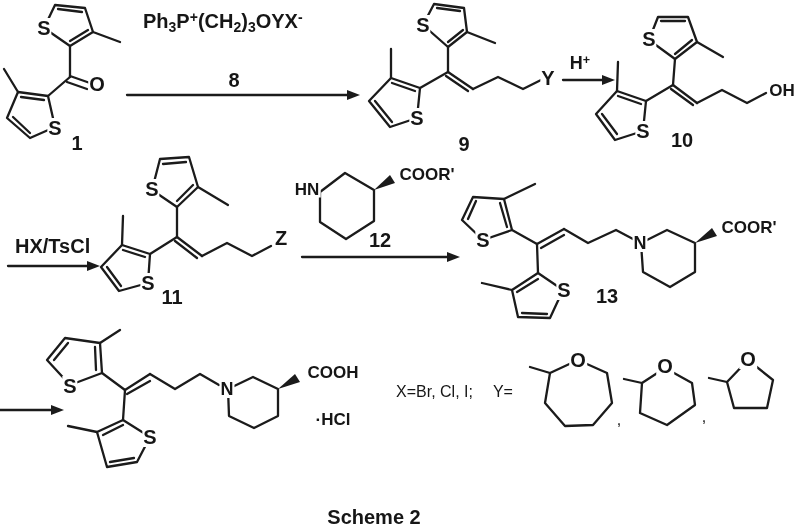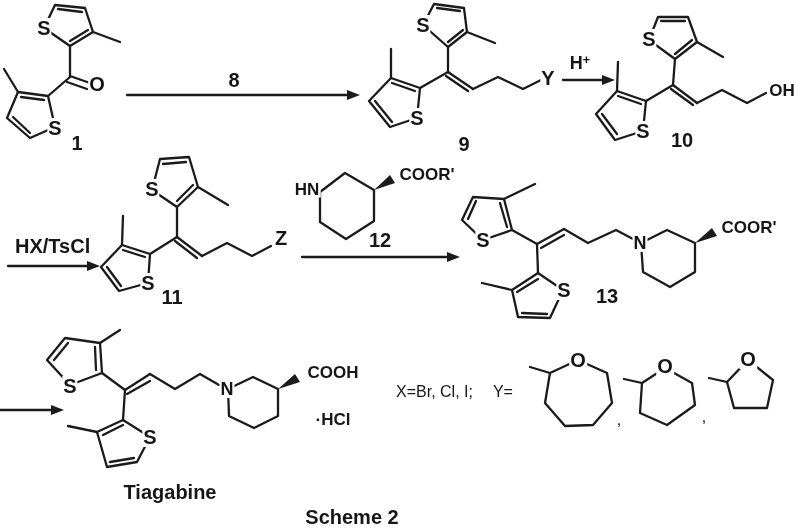--- a/index.html
+++ b/index.html
@@ -158,20 +158,21 @@
     <g>
       <path d="M578,360 L607,373 L612,403 L593,425 L565,426 L545,403 L550,373 Z"></path>
       <path d="M550,373 L530,367"></path>
       <path d="M665,368 L692,383 L695,405 L667,425 L640,413 L642,383 Z"></path>
       <path d="M642,383 L624,379"></path>
       <path d="M748,360 L773,380 L767,408 L734,408 L727,382 Z"></path>
       <path d="M727,382 L709,378"></path>
     </g>
   </svg>
 
+  <div class="txt reagent" style="left:143px;top:10px"><span>Ph</span><sub>3</sub><span>P</span><sup>+</sup><span>(CH</span><sub>2</sub><span>)</span><sub>3</sub><span>OYX</span><sup>-</sup></div>
 
 
   <span class="lbl num" style="left:234px;top:80px">8</span>
 
   <span class="lbl atom-sm" style="left:580px;top:63px"><span>H</span><sup>+</sup></span>
 
   <div class="txt reagent" style="left:15px;top:236px">HX/TsCl</div>
 
   <span class="lbl atom" style="left:44px;top:28px">S</span>
   <span class="lbl atom" style="left:55px;top:128px">S</span>
@@ -201,26 +202,25 @@
   <span class="lbl atom" style="left:564px;top:290px">S</span>
   <span class="lbl atom-sm" style="left:640px;top:243px">N</span>
   <span class="lbl grp" style="left:749px;top:227px">COOR'</span>
   <span class="lbl num" style="left:607px;top:296px">13</span>
 
   <span class="lbl atom" style="left:70px;top:386px">S</span>
   <span class="lbl atom" style="left:150px;top:437px">S</span>
   <span class="lbl atom-sm" style="left:227px;top:389px">N</span>
   <span class="lbl grp" style="left:333px;top:372px">COOH</span>
   <span class="lbl grp" style="left:333px;top:419px">·HCl</span>
-  <span class="lbl title" style="left:170px;top:492px">Tiagabine</span>
 
   <div class="txt def" style="left:396px;top:384px"><span>X=Br, Cl, I;</span><span class="gap"></span><span>Y=</span></div>
 
   <span class="lbl atom" style="left:578px;top:360px">O</span>
   <span class="lbl atom" style="left:665px;top:366px">O</span>
   <span class="lbl atom" style="left:748px;top:359px">O</span>
   <span class="lbl def" style="left:619px;top:420px">,</span>
   <span class="lbl def" style="left:704px;top:417px">,</span>
 
 
-  <span class="lbl title" style="left:352px;top:517px">Scheme 2</span>
+  <span class="lbl title" style="left:374px;top:517px">Scheme 2</span>
 
 </div>
 
 </body></html>

